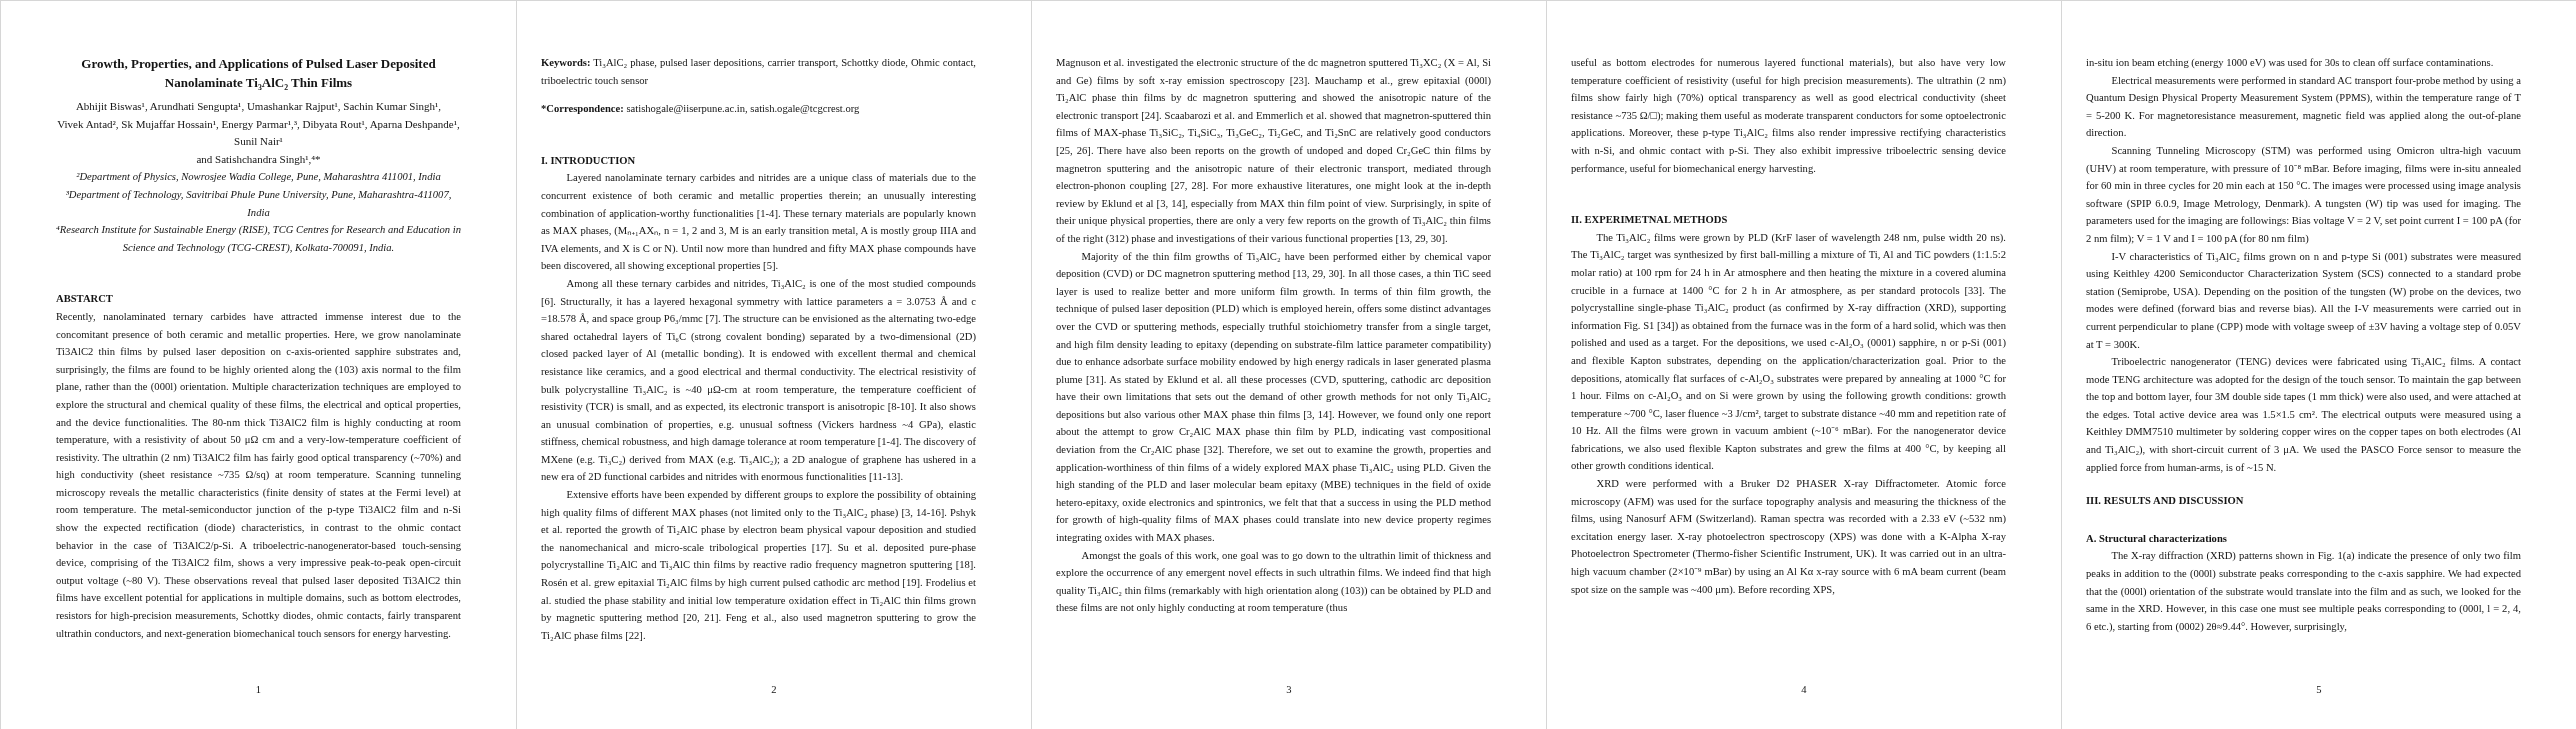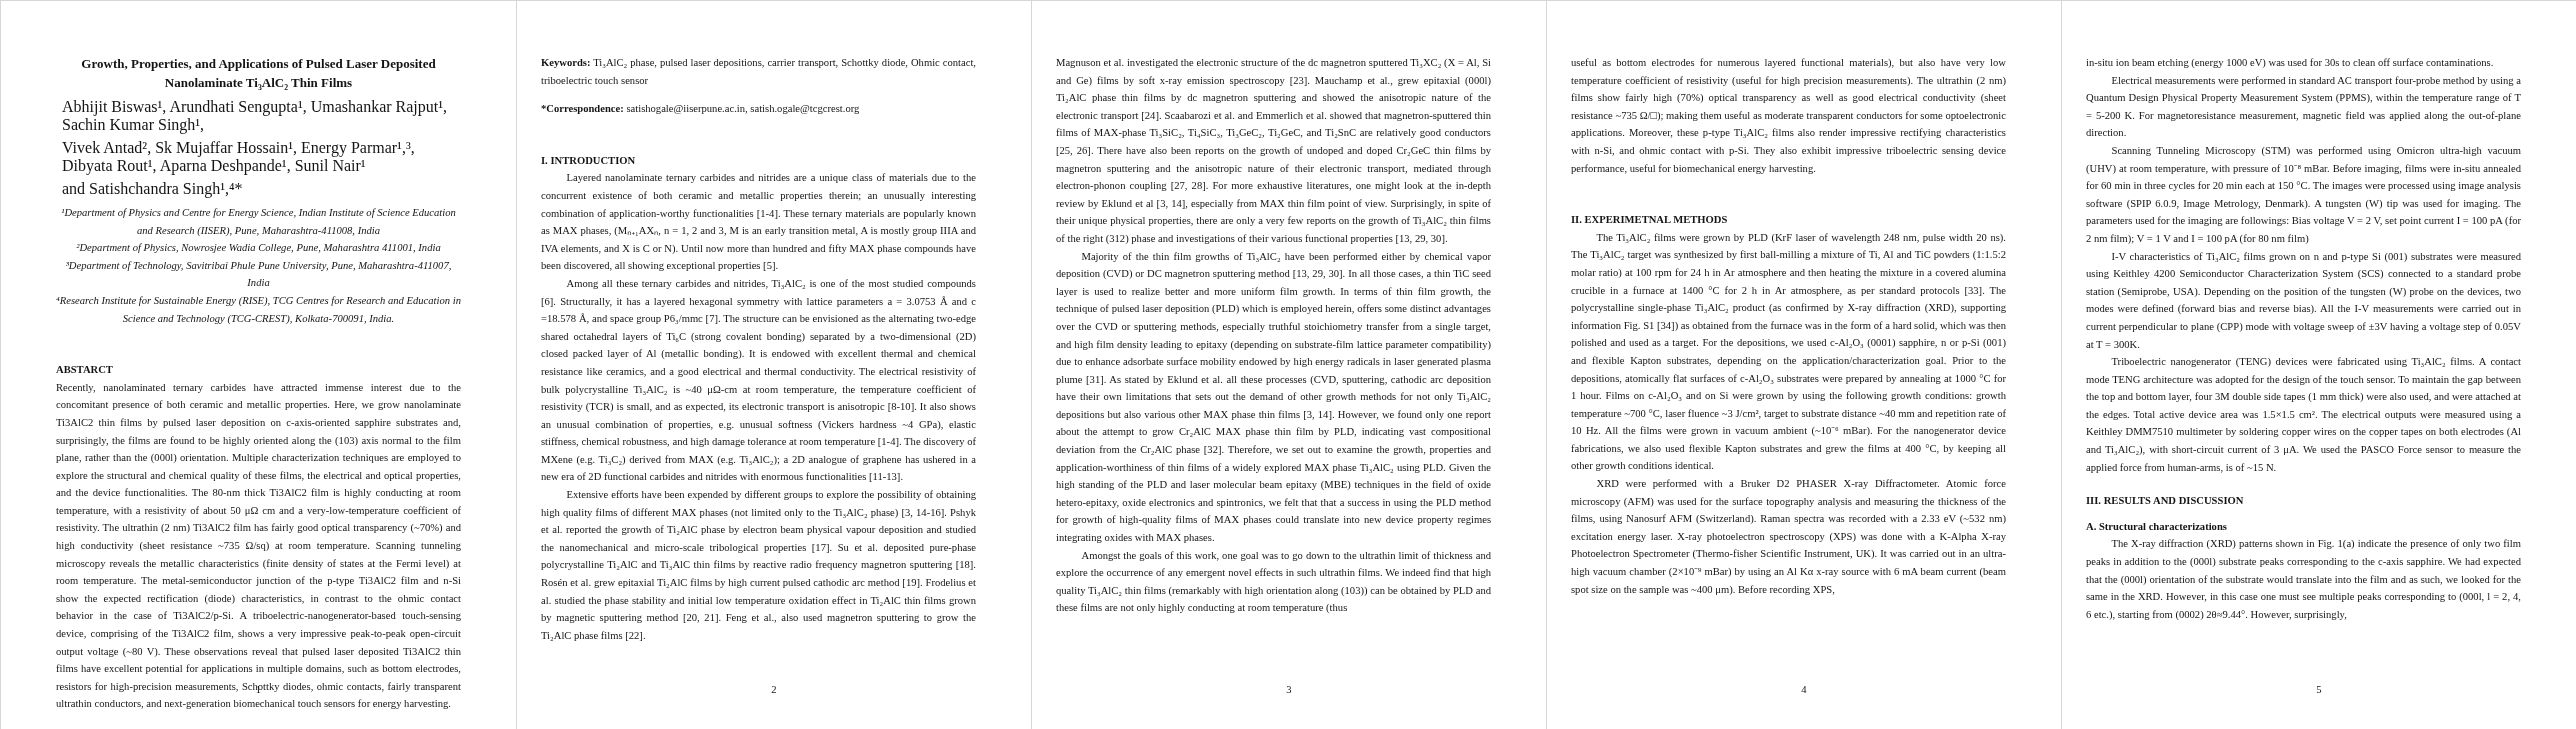--- a/index.html
+++ b/index.html
@@ -21,46 +21,45 @@
     overflow: hidden;
     flex: 0 0 515px;
   }
   .sheet + .sheet { border-left: 0.6px solid #d6d6d6; padding-left: 24px; }
 
   .title {
     font-size: 13px; font-weight: bold;
     text-align: center; line-height: 19px;
     margin: 0 0 6px 0;
   }
-  .authors { font-size: 16px; text-align: left; line-height: 17.6px; margin: 6px; }
+  .authors { font-size: 11px; text-align: center; line-height: 17.6px; margin: 0; }
   .affil   { font-size: 10.6px; font-style: italic; text-align: center; line-height: 17.6px; margin: 0; }
   .heading { font-size: 10.6px; font-weight: bold; line-height: 17.6px; margin: 0; }
   .body    { font-size: 10.6px; line-height: 17.6px; text-align: justify; margin: 0; }
   .indent  { text-indent: 25.5px; }
   .b       { font-weight: bold; }
   .mt1     { margin-top: 11px; }
   .mt2     { margin-top: 34px; }
   .mt-res  { margin-top: 16px; }
-  .mt-sub  { margin-top: 8px; }
+  .mt-sub  { margin-top: 20px; }
   .pagenum {
     position: absolute; bottom: 34px; left: 0; right: 0;
     text-align: center; font-size: 10.6px; line-height: 12px;
   }
 </style>
 </head>
 <body>
 
 <div class="canvas">
 
   <div class="sheet">
     <h1 class="title">Growth, Properties, and Applications of Pulsed Laser Deposited Nanolaminate Ti₃AlC₂ Thin Films</h1>
     <p class="authors">Abhijit Biswas¹, Arundhati Sengupta¹, Umashankar Rajput¹, Sachin Kumar Singh¹,</p>
     <p class="authors">Vivek Antad², Sk Mujaffar Hossain¹, Energy Parmar¹,³, Dibyata Rout¹, Aparna Deshpande¹, Sunil Nair¹</p>
     <p class="authors">and Satishchandra Singh¹,⁴*</p>
-    <p class="affil">¹Department of Physics and Centre for Energy Science, Indian Institute of Science Education and Research (IISER), Pune, Maharashtra-411008, India</p>
     <p class="affil">²Department of Physics, Nowrosjee Wadia College, Pune, Maharashtra 411001, India</p>
     <p class="affil">³Department of Technology, Savitribai Phule Pune University, Pune, Maharashtra-411007, India</p>
     <p class="affil">⁴Research Institute for Sustainable Energy (RISE), TCG Centres for Research and Education in Science and Technology (TCG-CREST), Kolkata-700091, India.</p>
     <h2 class="heading mt2">ABSTARCT</h2>
     <p class="body">Recently, nanolaminated ternary carbides have attracted immense interest due to the concomitant presence of both ceramic and metallic properties. Here, we grow nanolaminate Ti3AlC2 thin films by pulsed laser deposition on c-axis-oriented sapphire substrates and, surprisingly, the films are found to be highly oriented along the (103) axis normal to the film plane, rather than the (000l) orientation. Multiple characterization techniques are employed to explore the structural and chemical quality of these films, the electrical and optical properties, and the device functionalities. The 80-nm thick Ti3AlC2 film is highly conducting at room temperature, with a resistivity of about 50 μΩ cm and a very-low-temperature coefficient of resistivity. The ultrathin (2 nm) Ti3AlC2 film has fairly good optical transparency (~70%) and high conductivity (sheet resistance ~735 Ω/sq) at room temperature. Scanning tunneling microscopy reveals the metallic characteristics (finite density of states at the Fermi level) at room temperature. The metal-semiconductor junction of the p-type Ti3AlC2 film and n-Si show the expected rectification (diode) characteristics, in contrast to the ohmic contact behavior in the case of Ti3AlC2/p-Si. A triboelectric-nanogenerator-based touch-sensing device, comprising of the Ti3AlC2 film, shows a very impressive peak-to-peak open-circuit output voltage (~80 V). These observations reveal that pulsed laser deposited Ti3AlC2 thin films have excellent potential for applications in multiple domains, such as bottom electrodes, resistors for high-precision measurements, Schottky diodes, ohmic contacts, fairly transparent ultrathin conductors, and next-generation biomechanical touch sensors for energy harvesting.</p>
     <div class="pagenum">1</div>
   </div>
 
   <div class="sheet">
     <p class="body"><span class="b">Keywords:</span><span> Ti₃AlC₂ phase, pulsed laser depositions, carrier transport, Schottky diode, Ohmic contact, triboelectric touch sensor</span></p>

